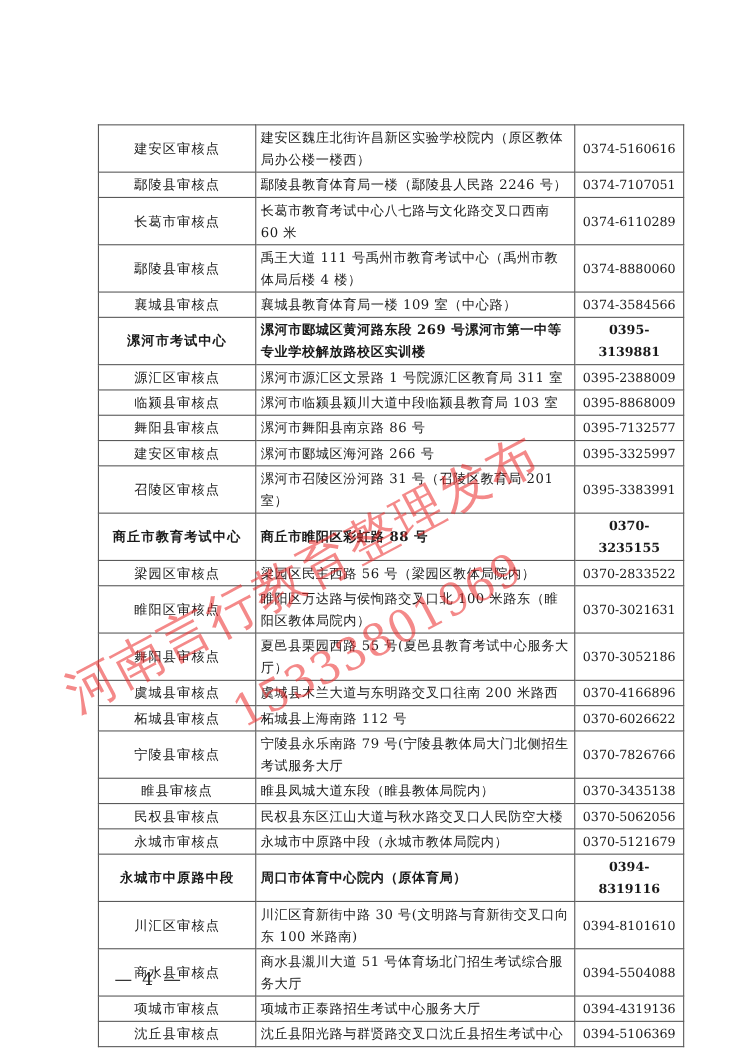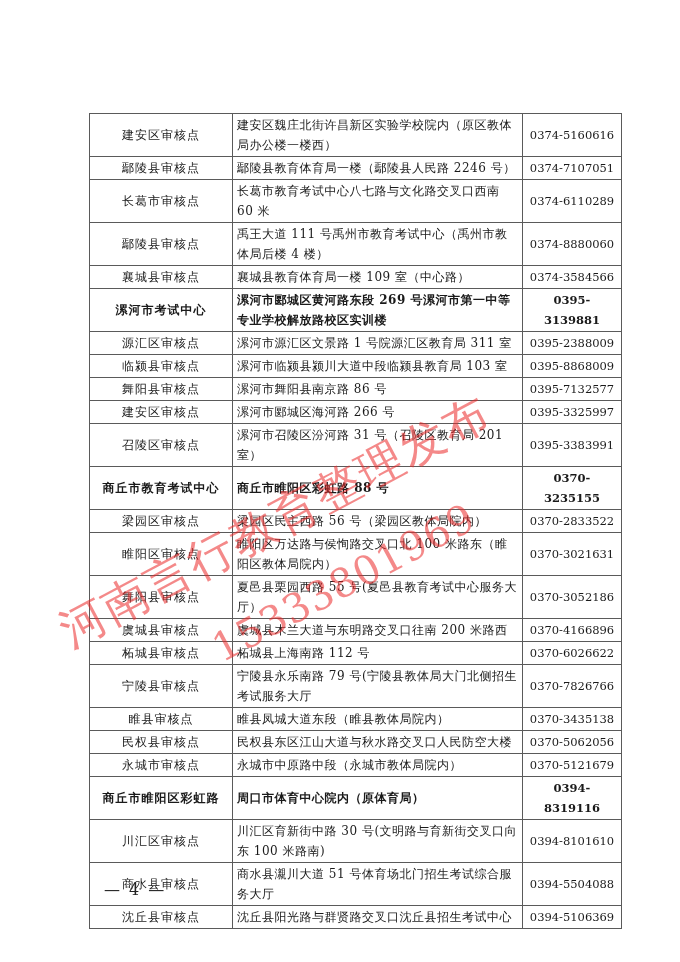--- a/index.html
+++ b/index.html
@@ -142,33 +142,38 @@
           <td class="c1">民权县审核点</td>
           <td class="c2">民权县东区江山大道与秋水路交叉口人民防空大楼</td>
           <td class="c3">0370-5062056</td>
         </tr>
         <tr class="r1">
           <td class="c1">永城市审核点</td>
           <td class="c2">永城市中原路中段（永城市教体局院内）</td>
           <td class="c3">0370-5121679</td>
         </tr>
         <tr class="bold r1">
-          <td class="c1">商丘市睢阳区彩虹路</td>
+          <td class="c1">永城市中原路中段</td>
           <td class="c2">周口市体育中心院内（原体育局）</td>
           <td class="c3">0394-8319116</td>
         </tr>
         <tr class="r2">
           <td class="c1">川汇区审核点</td>
           <td class="c2">川汇区育新街中路 30 号(文明路与育新街交叉口向东 100 米路南)</td>
           <td class="c3">0394-8101610</td>
         </tr>
         <tr class="r2">
           <td class="c1">商水县审核点</td>
           <td class="c2">商水县瀙川大道 51 号体育场北门招生考试综合服务大厅</td>
           <td class="c3">0394-5504088</td>
+        </tr>
+        <tr class="r1">
+          <td class="c1">项城市审核点</td>
+          <td class="c2">项城市正泰路招生考试中心服务大厅</td>
+          <td class="c3">0394-4319136</td>
         </tr>
         <tr class="r1">
           <td class="c1">沈丘县审核点</td>
           <td class="c2">沈丘县阳光路与群贤路交叉口沈丘县招生考试中心</td>
           <td class="c3">0394-5106369</td>
         </tr>
       </tbody>
   </table>
 
   <div class="footer">— 4 —</div>

